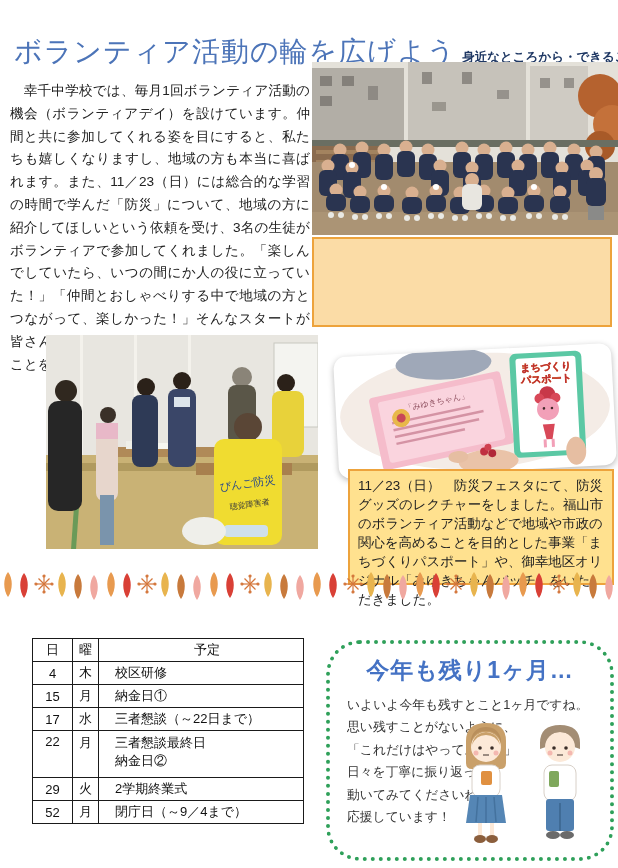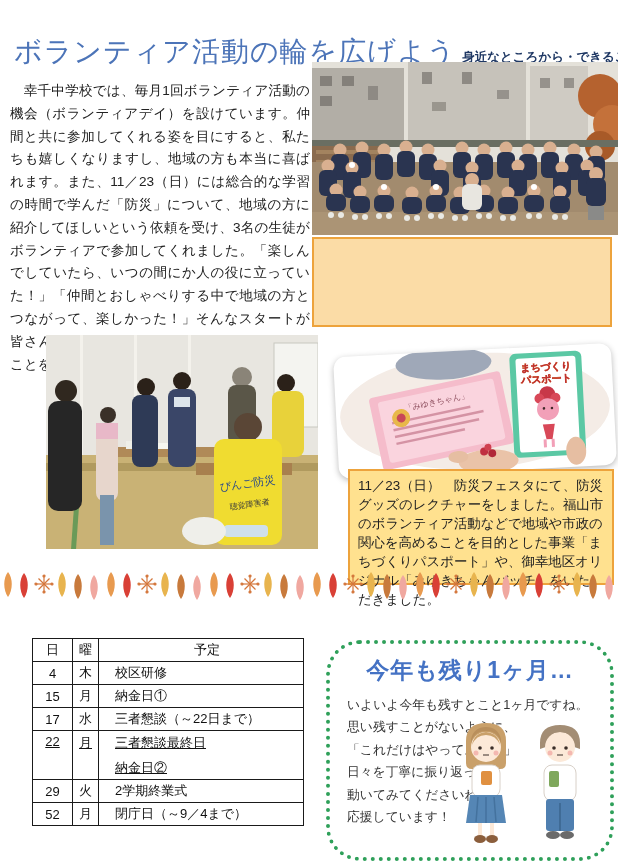--- a/index.html
+++ b/index.html
@@ -29,23 +29,23 @@
 
   
   .sched-title { position:absolute; left:32px; top:611px; width:272px; text-align:center; font-size:15px; font-weight:bold; color:#111; letter-spacing:1px; }
   table.sched { position:absolute; left:32px; top:638px; width:272px; border-collapse:collapse; table-layout:fixed; font-size:13px; color:#111; }
   table.sched th, table.sched td { border:1.5px solid #1a1a1a; padding:2px 4px; font-weight:normal; }
   table.sched .c-day { width:40px; text-align:center; }
   table.sched .c-wd  { width:26px; text-align:center; }
   table.sched .c-plan{ text-align:left; padding-left:16px; }
   table.sched tr { height:23px; }
   table.sched tr.hdr { height:20px; }
-  table.sched tr.dbl { height:47px;text-decoration:underline; }
+  table.sched tr.dbl { height:47px; }
   table.sched tr.dbl td { vertical-align:top; padding-top:3px; }
-  .plan2 { margin-top:7px; }
+  .plan2 { }
 
   
   .msgbox { position:absolute; left:326px; top:640px; width:288px; height:221px; background:#fff; border:4px dotted #2fa05a; border-radius:34px; }
   .msg-title { margin-top:11px; text-align:center; font-size:23px; font-weight:bold; color:#4472c4; letter-spacing:1px; }
   .msg-body { position:absolute; left:17px; top:50px; font-size:12.8px; line-height:22.4px; color:#333; }
   .msg-chars { position:absolute; right:8px; bottom:8px; }
 </style>
 </head>
 <body>
 

